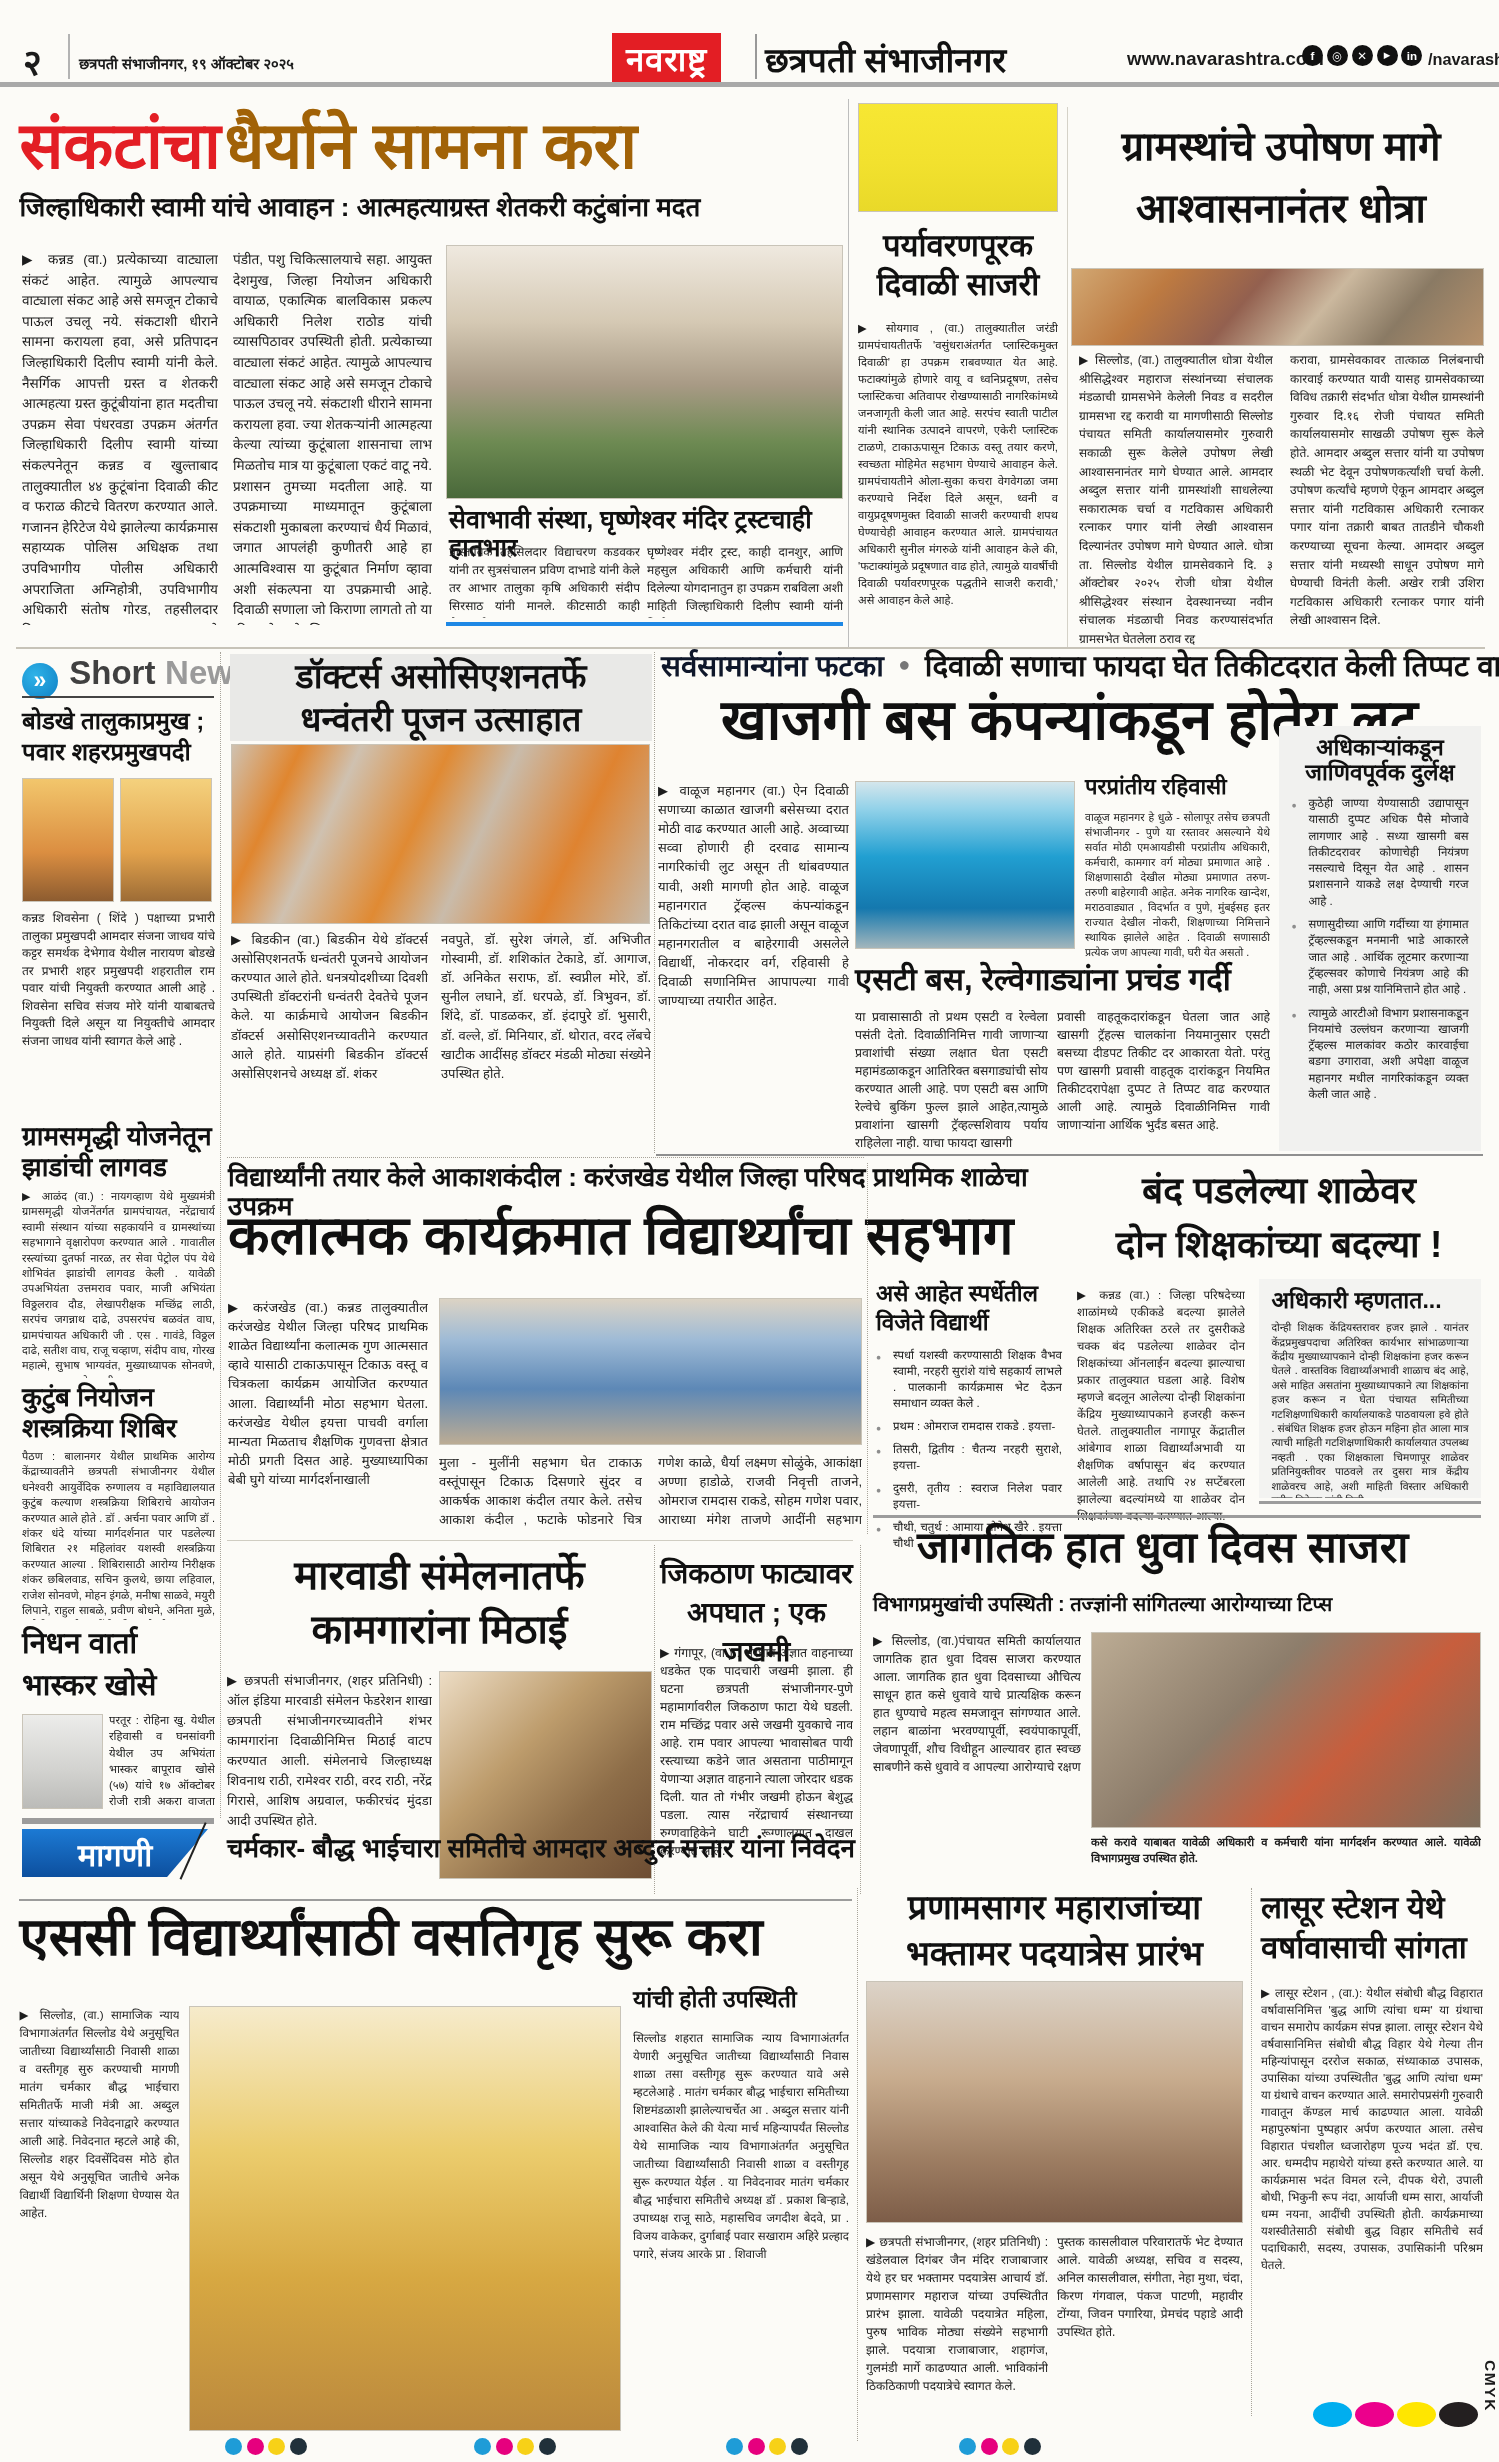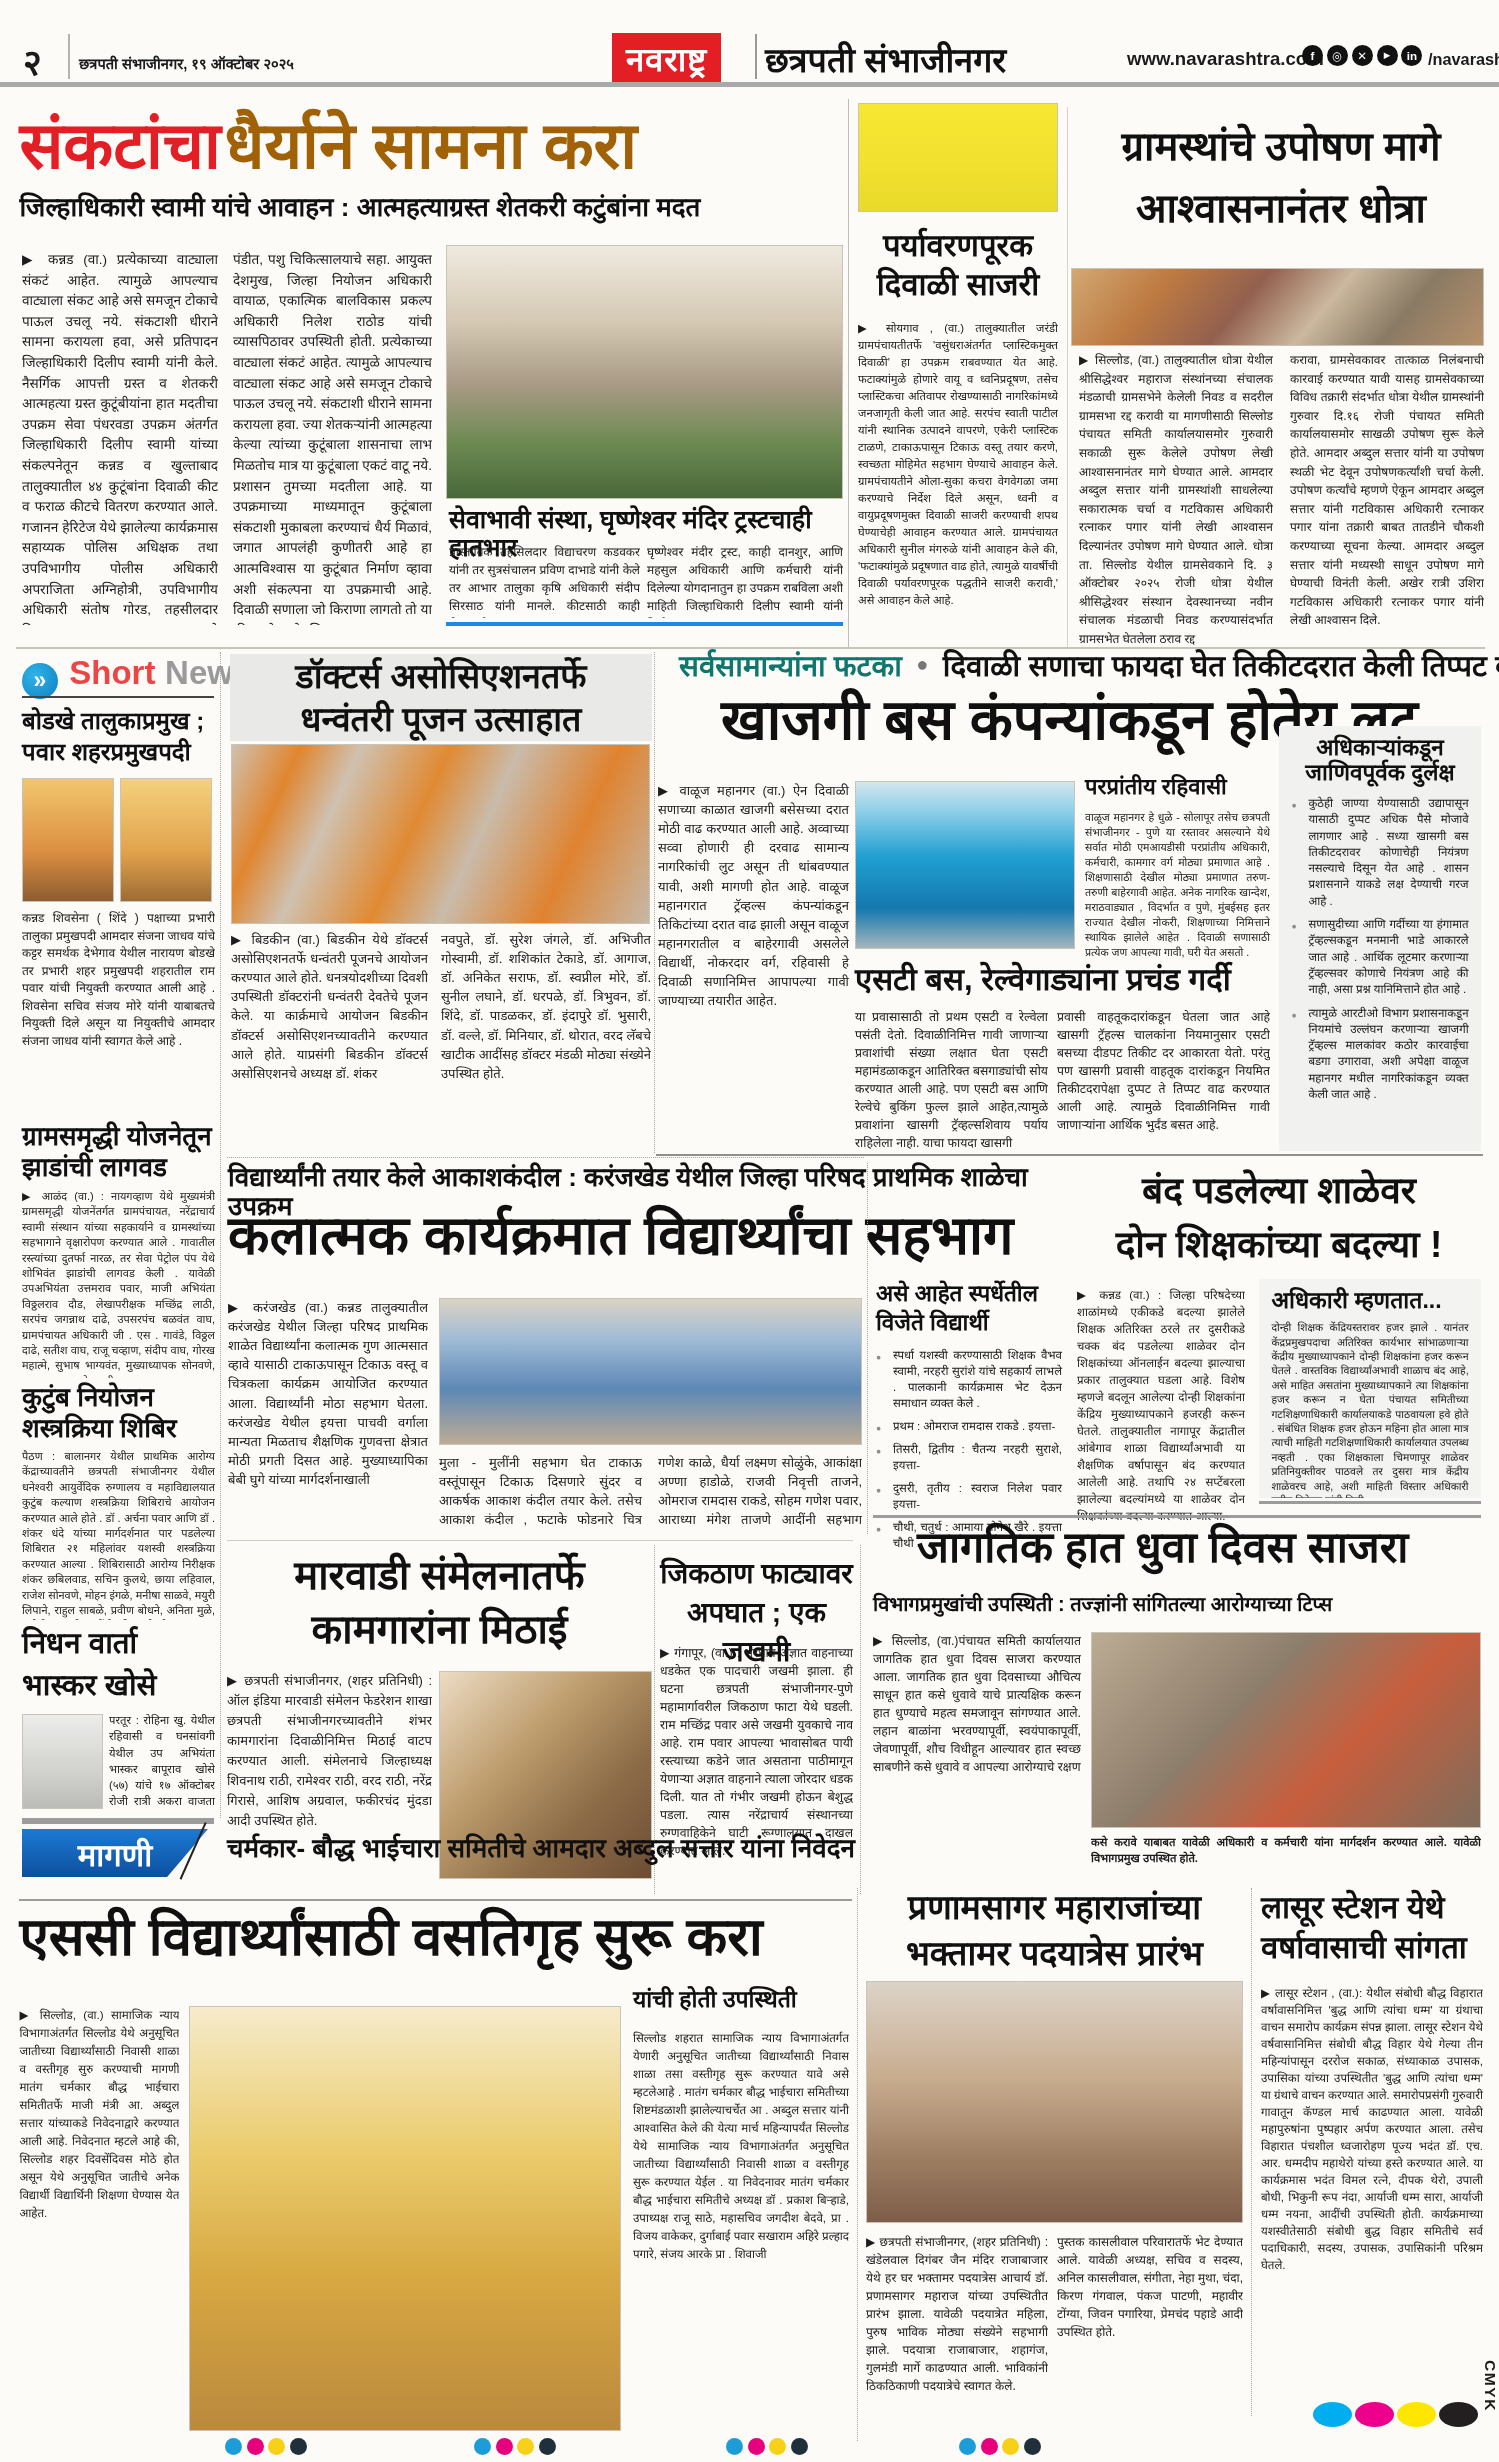--- a/index.html
+++ b/index.html
@@ -97,21 +97,21 @@
   <div class="photo ph-crowd" style="left:1071px;top:268px;width:413px;height:78px;"></div>
   <div class="col" style="left:1079px;top:351px;width:194px;height:295px;font-size:12px;line-height:18.6px;">▶ सिल्लोड, (वा.) तालुक्यातील धोत्रा येथील श्रीसिद्धेश्वर महाराज संस्थांनच्या संचालक मंडळाची ग्रामसभेने केलेली निवड व सदरील ग्रामसभा रद्द करावी या मागणीसाठी सिल्लोड पंचायत समिती कार्यालयासमोर गुरुवारी सकाळी सुरू केलेले उपोषण लेखी आश्वासनानंतर मागे घेण्यात आले. आमदार अब्दुल सत्तार यांनी ग्रामस्थांशी साधलेल्या सकारात्मक चर्चा व गटविकास अधिकारी रत्नाकर पगार यांनी लेखी आश्वासन दिल्यानंतर उपोषण मागे घेण्यात आले. धोत्रा ता. सिल्लोड येथील ग्रामसेवकाने दि. ३ ऑक्टोबर २०२५ रोजी धोत्रा येथील श्रीसिद्धेश्वर संस्थान देवस्थानच्या नवीन संचालक मंडळाची निवड करण्यासंदर्भात ग्रामसभेत घेतलेला ठराव रद्द</div>
   <div class="col" style="left:1290px;top:351px;width:194px;height:295px;font-size:12px;line-height:18.6px;">करावा, ग्रामसेवकावर तात्काळ निलंबनाची कारवाई करण्यात यावी यासह ग्रामसेवकाच्या विविध तक्रारी संदर्भात धोत्रा येथील ग्रामस्थांनी गुरुवार दि.१६ रोजी पंचायत समिती कार्यालयासमोर साखळी उपोषण सुरू केले होते. आमदार अब्दुल सत्तार यांनी या उपोषण स्थळी भेट देवून उपोषणकर्त्यांशी चर्चा केली. उपोषण कर्त्यांचे म्हणणे ऐकून आमदार अब्दुल सत्तार यांनी गटविकास अधिकारी रत्नाकर पगार यांना तक्रारी बाबत तातडीने चौकशी करण्याच्या सूचना केल्या. आमदार अब्दुल सत्तार यांनी मध्यस्थी साधून उपोषण मागे घेण्याची विनंती केली. अखेर रात्री उशिरा गटविकास अधिकारी रत्नाकर पगार यांनी लेखी आश्वासन दिले.</div>
 
   <div class="rule" style="left:15.5px;top:647px;width:1469px;height:1.6px;background:#c7c3b8;"></div>
 
   <div class="dotv" style="left:220px;top:652px;height:1166px;"></div>
 
   <div class="abs" style="left:22px;top:654px;">
     <span class="sn-icon">»</span>
-    <span style="font-size:33px;font-weight:800;color:#ef4444;margin-left:7.8px;">Short</span>
+    <span style="font-size:33px;font-weight:800;color:#404040;margin-left:7.8px;">Short</span>
     <span style="font-size:33px;font-weight:800;color:#9a9a9a;margin-left:6.2px;">News</span>
   </div>
   <div class="rule" style="left:22px;top:696px;width:192px;height:2.3px;background:#444;"></div>
 
   <div class="hl" style="left:22px;top:705px;width:194px;font-size:24px;line-height:1.3;">बोडखे तालुकाप्रमुख ; पवार शहरप्रमुखपदी</div>
   <div class="photo ph-p1" style="left:22px;top:778px;width:92px;height:124px;"></div>
   <div class="photo ph-p2" style="left:120px;top:778px;width:92px;height:124px;"></div>
   <div class="col" style="left:22px;top:910px;width:193px;height:208px;font-size:12px;line-height:17.5px;">कन्नड शिवसेना ( शिंदे ) पक्षाच्या प्रभारी तालुका प्रमुखपदी आमदार संजना जाधव यांचे कट्टर समर्थक देभेगाव येथील नारायण बोडखे तर प्रभारी शहर प्रमुखपदी शहरातील राम पवार यांची नियुक्ती करण्यात आली आहे . शिवसेना सचिव संजय मोरे यांनी याबाबतचे नियुक्ती दिले असून या नियुक्तीचे आमदार संजना जाधव यांनी स्वागत केले आहे .</div>
 
   <div class="hl" style="left:22px;top:1121px;width:194px;font-size:26px;line-height:1.2;">ग्रामसमृद्धी योजनेतून झाडांची लागवड</div>
@@ -128,21 +128,21 @@
 
   <div class="hl ctr graystripe" style="left:230px;top:654px;width:422px;font-size:34px;padding:3.1px 0;">डॉक्टर्स असोसिएशनतर्फे</div>
   <div class="hl ctr graystripe" style="left:230px;top:697px;width:422px;font-size:34px;padding:3.1px 0;">धन्वंतरी पूजन उत्साहात</div>
   <div class="photo ph-pooja" style="left:231px;top:744px;width:419px;height:180px;"></div>
   <div class="col" style="left:231px;top:930px;width:197px;height:222px;">▶ बिडकीन (वा.) बिडकीन येथे डॉक्टर्स असोसिएशनतर्फे धन्वंतरी पूजनचे आयोजन करण्यात आले होते. धनत्रयोदशीच्या दिवशी उपस्थिती डॉक्टरांनी धन्वंतरी देवतेचे पूजन केले. या कार्क्रमाचे आयोजन बिडकीन डॉक्टर्स असोसिएशनच्यावतीने करण्यात आले होते. याप्रसंगी बिडकीन डॉक्टर्स असोसिएशनचे अध्यक्ष डॉ. शंकर</div>
   <div class="col" style="left:441px;top:930px;width:210px;height:222px;">नवपुते, डॉ. सुरेश जंगले, डॉ. अभिजीत गोस्वामी, डॉ. शशिकांत टेकाडे, डॉ. आगाज, डॉ. अनिकेत सराफ, डॉ. स्वप्नील मोरे, डॉ. सुनील लघाने, डॉ. धरपळे, डॉ. त्रिभुवन, डॉ. शिंदे, डॉ. पाडळकर, डॉ. इंदापुरे डॉ. भुसारी, डॉ. वल्ले, डॉ. मिनियार, डॉ. थोरात, वरद लॅबचे खाटीक आदींसह डॉक्टर मंडळी मोठ्या संख्येने उपस्थित होते.</div>
 
   <div class="dotv" style="left:654px;top:652px;height:501px;"></div>
 
   <div class="abs" style="left:661px;top:644px;white-space:nowrap;">
-    <span style="font-size:29.5px;font-weight:800;color:#0f766e;margin-left:18px;">सर्वसामान्यांना फटका</span>
+    <span style="font-size:29.5px;font-weight:800;color:#0f172a;">सर्वसामान्यांना फटका</span>
     <span style="font-size:20px;color:#777;margin:0 11px;vertical-align:4.7px;">●</span>
     <span style="font-size:29.5px;font-weight:800;color:#111;">दिवाळी सणाचा फायदा घेत तिकीटदरात केली तिप्पट वाढ</span>
   </div>
   <div class="hl ctr" style="left:656px;top:689px;width:827px;font-size:56px;">खाजगी बस कंपन्यांकडून होतेय लूट</div>
 
   <div class="col" style="left:658px;top:781px;width:191px;height:370px;">▶ वाळूज महानगर (वा.) ऐन दिवाळी सणाच्या काळात खाजगी बसेसच्या दरात मोठी वाढ करण्यात आली आहे. अव्वाच्या सव्वा होणारी ही दरवाढ सामान्य नागरिकांची लुट असून ती थांबवण्यात यावी, अशी मागणी होत आहे. वाळूज महानगरात ट्रॅव्हल्स कंपन्यांकडून तिकिटांच्या दरात वाढ झाली असून वाळूज महानगरातील व बाहेरगावी असलेले विद्यार्थी, नोकरदार वर्ग, रहिवासी हे दिवाळी सणानिमित्त आपापल्या गावी जाण्याच्या तयारीत आहेत.</div>
   <div class="photo ph-bus" style="left:855px;top:781px;width:220px;height:168px;"></div>
   <div class="hl" style="left:1085px;top:775px;width:185px;font-size:22px;">परप्रांतीय रहिवासी</div>
   <div class="col" style="left:1085px;top:810px;width:185px;height:149px;font-size:10.7px;line-height:15px;">वाळूज महानगर हे धुळे - सोलापूर तसेच छत्रपती संभाजीनगर - पुणे या रस्तावर असल्याने येथे सर्वात मोठी एमआयडीसी परप्रांतीय अधिकारी, कर्मचारी, कामगार वर्ग मोठ्या प्रमाणात आहे . शिक्षणासाठी देखील मोठ्या प्रमाणात तरुण-तरुणी बाहेरगावी आहेत. अनेक नागरिक खान्देश, मराठवाड्यात , विदर्भात व पुणे, मुंबईसह इतर राज्यात देखील नोकरी, शिक्षणाच्या निमित्ताने स्थायिक झालेले आहेत . दिवाळी सणासाठी प्रत्येक जण आपल्या गावी, घरी येत असतो .</div>
 

